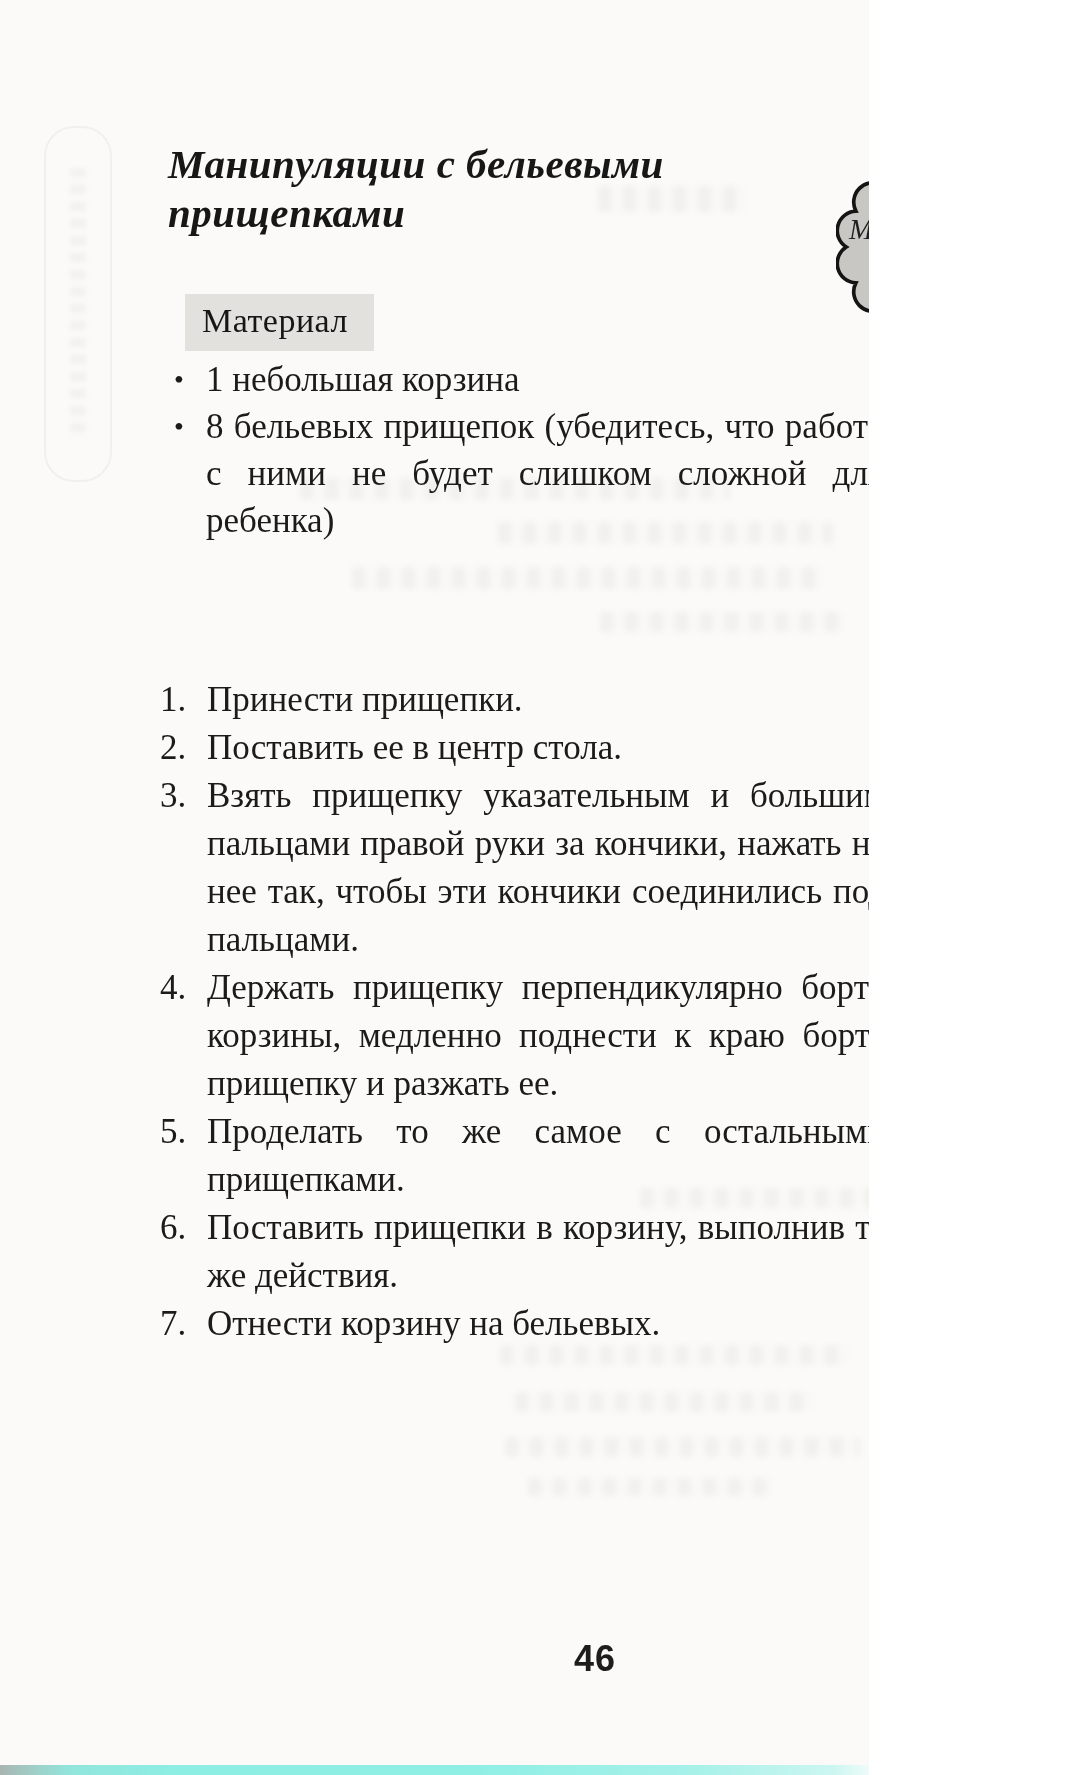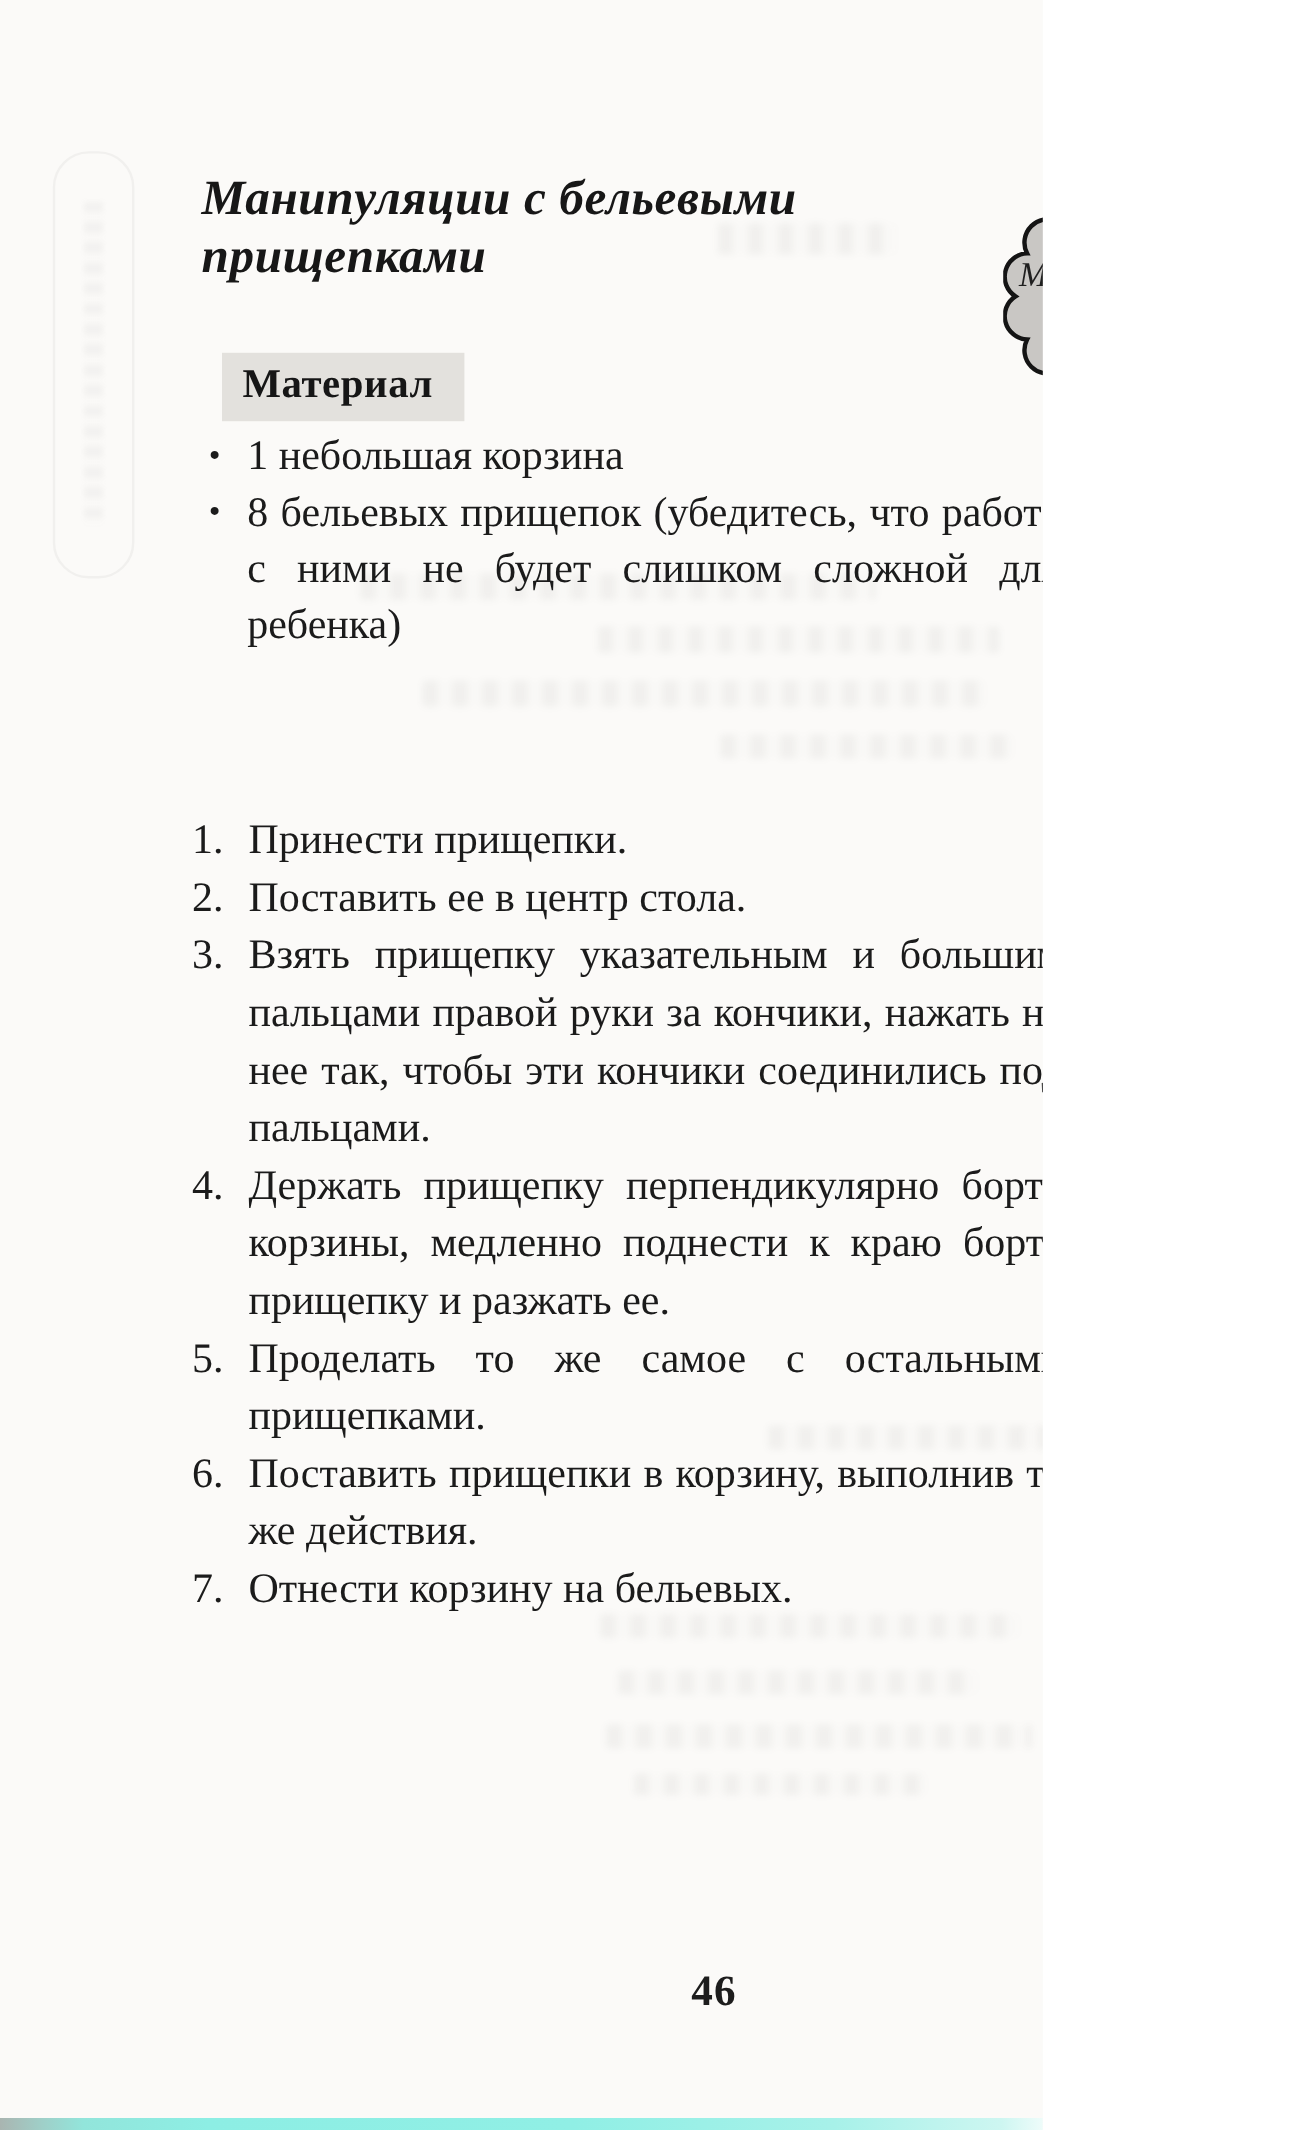--- a/index.html
+++ b/index.html
@@ -52,21 +52,21 @@
   .badge-text{
     position:absolute;inset:0;
     display:flex;flex-direction:column;align-items:center;justify-content:center;
     font-style:italic;font-size:29px;line-height:37px;color:#1f1f1f;
     padding-top:2px;
   }
   .section-heading{
     position:absolute;left:185px;
     display:inline-block;
     background:var(--heading-bg);
-    font-size:34px;font-weight:bold;color:#161616;
+    font-size:34px;font-weight:normal;color:#161616;
     padding:8px 26px 11px 17px;
     letter-spacing:.5px;
   }
   .mat-heading{top:294px;}
   .pres-heading{top:583px;}
   .mat-list{
     position:absolute;left:160px;top:356px;width:724px;
     font-size:35px;line-height:47px;
   }
   .mat-item{display:flex;}
@@ -78,21 +78,21 @@
   .steps{
     position:absolute;left:160px;top:676px;width:726px;
     font-size:35px;line-height:48px;
   }
   .step{display:flex;}
   .step-num{flex:none;width:47px;}
   .step-text{flex:1;text-align:justify;hyphens:none;}
   .page-number{
     position:absolute;left:560px;top:1638px;width:70px;
     text-align:center;
-    font-family:Liberation Serif, serif;
+    font-family:Liberation Sans, sans-serif;
     font-size:36px;font-weight:bold;color:#1d1d1d;letter-spacing:1px;
   }
   .accent-bar{
     position:absolute;left:0;bottom:0;width:100%;height:10px;
     background:linear-gradient(90deg,
       var(--accent-bar-left) 0%, #9fcfc8 4%, #92e5db 8%,
       var(--accent-bar) 20%, #90efe5 55%, #a7f1e9 80%,
       #cdf6f1 96%, #eefcfa 100%);
   }
 </style>

